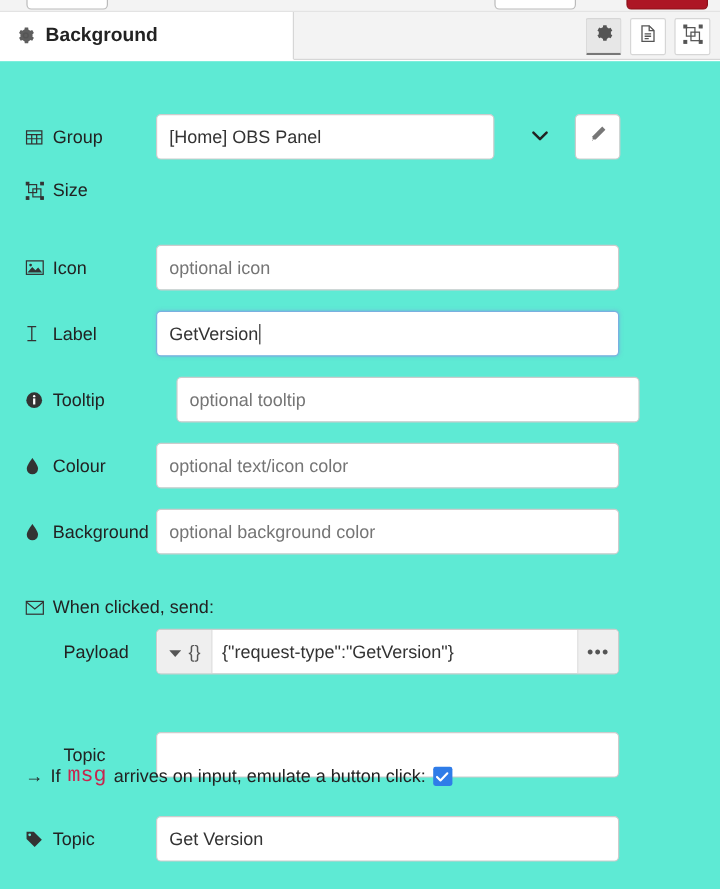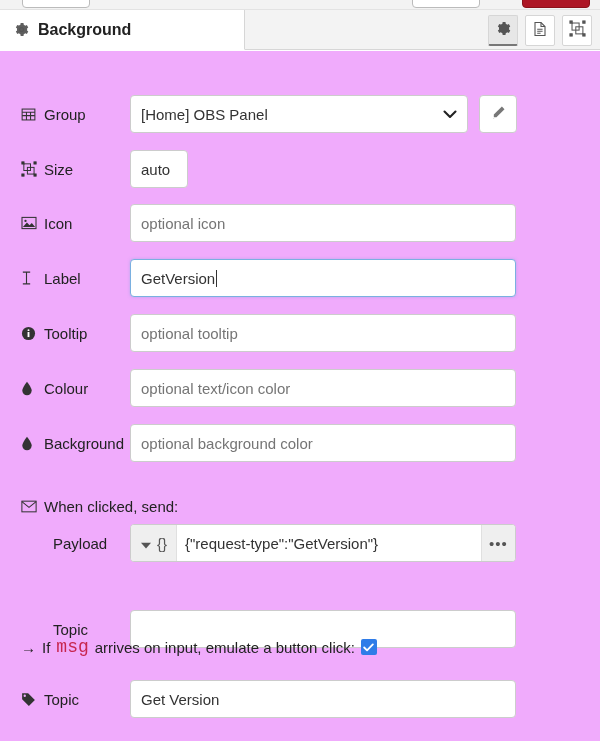--- a/index.html
+++ b/index.html
@@ -58,21 +58,21 @@
     border-radius: 2px;
     display: flex; align-items: center; justify-content: center;
     color: #555;
   }
   .tabbtn.active { background: #e7e7e7; border-bottom: 2px solid #777; }
 
   
   #form {
     position: absolute; top: 51px; left: 0;
     width: 600px; height: 690px;
-    background: #f0abfc;
+    background: #5eead4;
   }
   .row { position: absolute; left: 0; width: 600px; display: flex; align-items: center; }
   .lbl {
     display: flex; align-items: center; gap: 7px;
     font-size: 15px; color: #222;
     width: 130px; padding-left: 21px;
   }
   .lbl .gi { display: inline-flex; align-items:center; color:#333; width: 16px; }
   .lbl.indent { padding-left: 53px; }
 
@@ -211,21 +211,21 @@
     <div class="lbl">
       <span class="gi">
         <svg width="15" height="15" viewBox="0 0 16 16" fill="none" stroke="currentColor" stroke-width="1.1">
           <rect x="1.2" y="2.2" width="13.6" height="11.6"></rect>
           <path d="M1.2 5.6h13.6M1.2 9.2h13.6M5.8 5.6v8.2M10.2 5.6v8.2"></path>
         </svg>
       </span>
       <span>Group</span>
     </div>
     <div class="selectbox">
-      <div class="fld" style="width:338px;text-align:center;">
+      <div class="fld" style="width:282px;text-align:center;">
         <span>[Home] OBS Panel</span>
       </div>
       <span class="chev">
         <svg width="14" height="9" viewBox="0 0 14 9" fill="none" stroke="currentColor" stroke-width="2.1" stroke-linecap="round" stroke-linejoin="round">
           <path d="M1.5 1.5 7 7l5.5-5.5"></path>
         </svg>
       </span>
     </div>
     <div class="iconbtn" style="margin-left:11px;">
       <span>
@@ -244,23 +244,20 @@
           <rect x="3.2" y="3.2" width="7.5" height="7.5"></rect>
           <rect x="7.2" y="7.2" width="7.5" height="7.5"></rect>
           <rect x="1" y="1" width="2.4" height="2.4" fill="currentColor"></rect>
           <rect x="14.6" y="1" width="2.4" height="2.4" fill="currentColor"></rect>
           <rect x="1" y="14.6" width="2.4" height="2.4" fill="currentColor"></rect>
           <rect x="14.6" y="14.6" width="2.4" height="2.4" fill="currentColor"></rect>
         </svg>
       </span>
       <span>Size</span>
     </div>
-    <div class="fld" style="width:58px;justify-content:flex-start;">
-      <span>auto</span>
-    </div>
   </div>
 
   <div class="row" style="top:153px;">
     <div class="lbl">
       <span class="gi">
         <svg width="16" height="14" viewBox="0 0 18 16" fill="none" stroke="currentColor" stroke-width="1.2">
           <rect x="1" y="1.6" width="16" height="12.8"></rect>
           <circle cx="5" cy="5.6" r="1.3" fill="currentColor" stroke="none"></circle>
           <path d="M2 12.6 6.6 7.4l3 3.2 2.6-2.6 3.8 4.6z" fill="currentColor" stroke="none"></path>
         </svg>
@@ -278,21 +275,21 @@
         </svg>
       </span>
       <span>Label</span>
     </div>
     <div class="fld focused" style="width:386px;align-items:center;">
       <span>GetVersion</span>
         <span class="caret"></span>
     </div>
   </div>
 
-  <div class="row" style="top:263px;">
+  <div class="row" style="top:263px;gap:17px;">
     <div class="lbl">
       <span class="gi">
         <svg width="15" height="15" viewBox="0 0 16 16" fill="currentColor">
           <circle cx="8" cy="8" r="7"></circle>
           <circle cx="8" cy="4.4" r="1.05" fill="#fff"></circle>
           <rect x="7" y="6.4" width="2" height="5.4" fill="#fff"></rect>
         </svg>
       </span>
       <span>Tooltip</span>
     </div>

